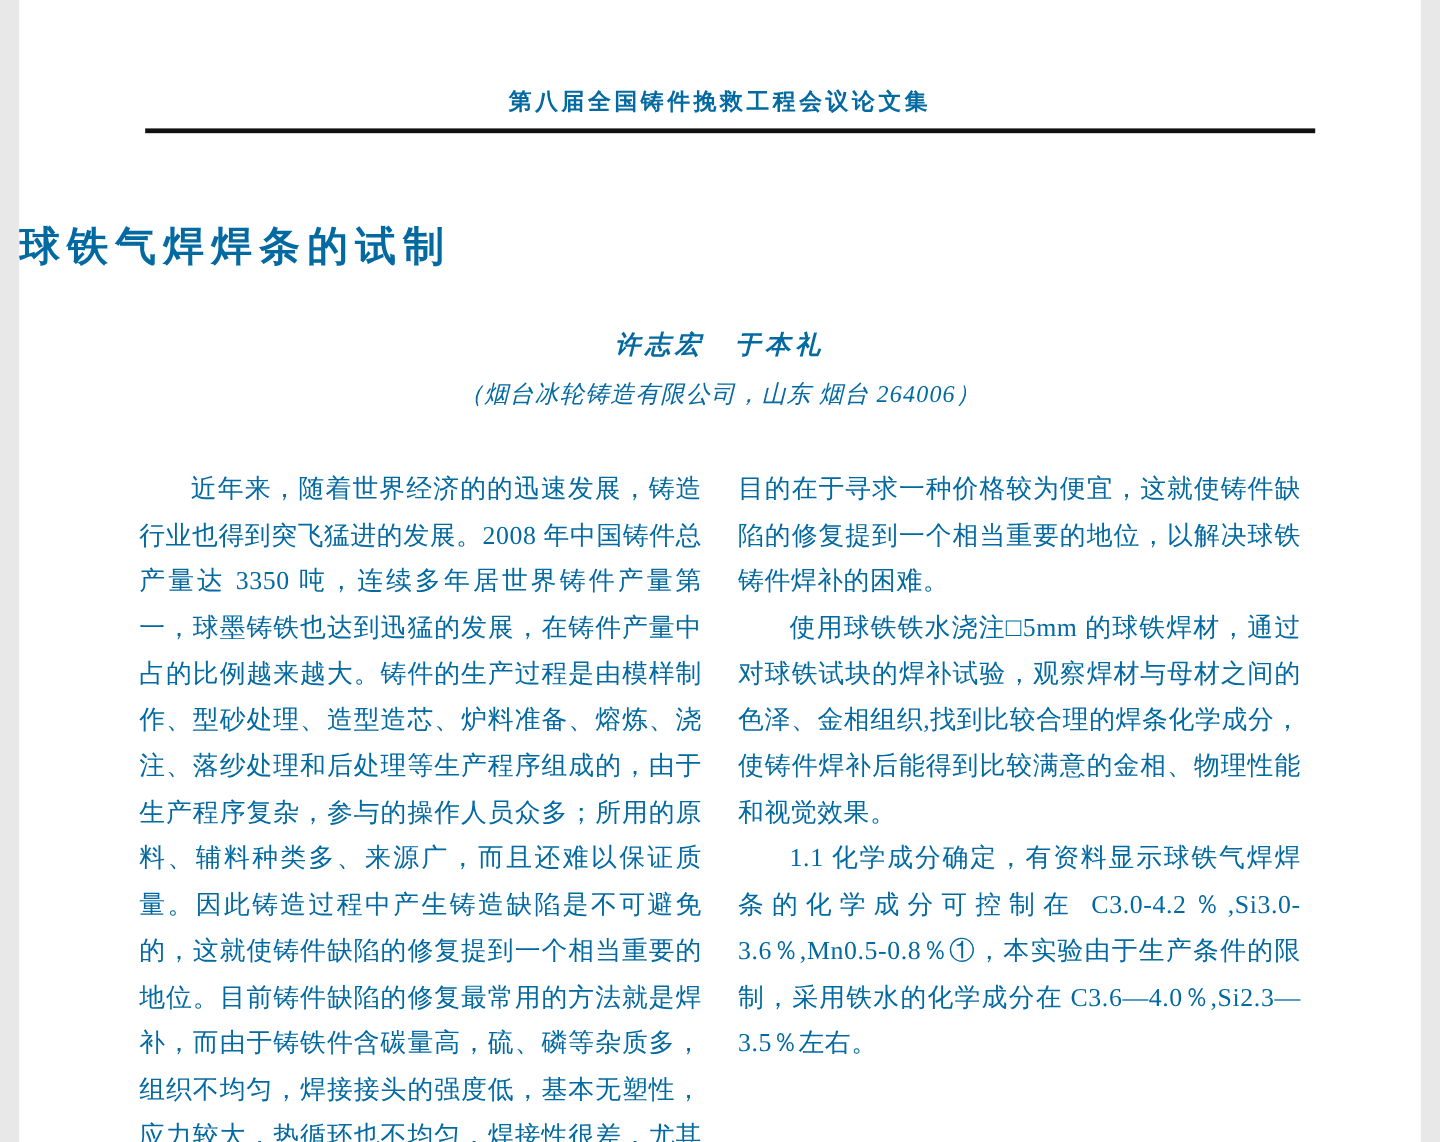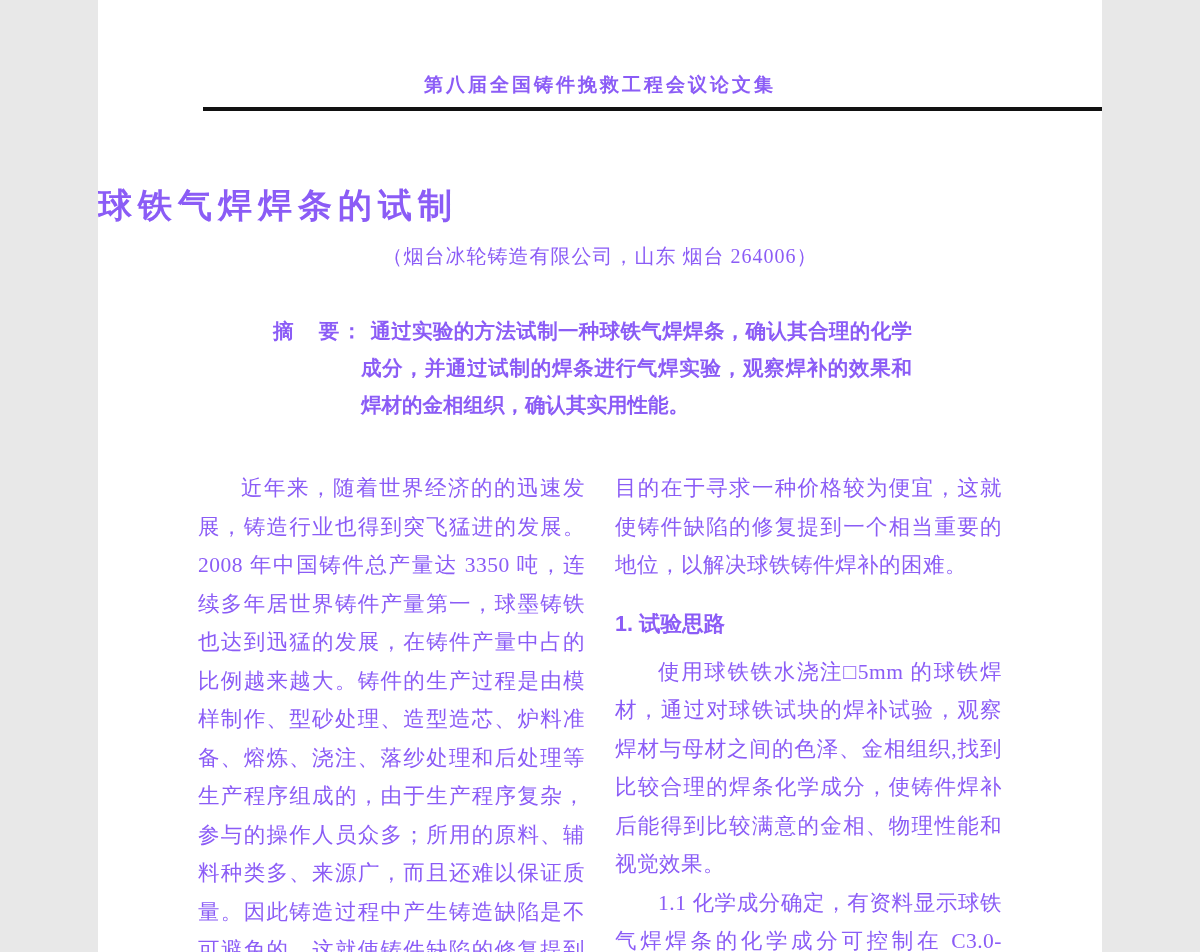--- a/index.html
+++ b/index.html
@@ -3,25 +3,25 @@
 <meta charset="utf-8">
 <style>
   * { margin: 0; padding: 0; box-sizing: border-box; }
 
   html, body {
     background: #e8e8e8;
   }
 
   .page {
     position: relative;
-    width: 1004px;
+    width: 1168px;
     height: 952px;
     margin: 0 auto;
     background: #ffffff;
-    color: #8b5cf6;
+    color: #0369a1;
     overflow: hidden;
     font-family: "Liberation Serif", "DejaVu Serif", serif;
   }
 
   
   .running-head {
     padding-top: 72px;
     text-align: center;
   }
   .running-head-text {
@@ -53,20 +53,21 @@
     font-size: 21px;
     font-style: italic;
     font-weight: bold;
     letter-spacing: 4px;
   }
 
   .affiliation {
     margin-top: 14px;
     text-align: center;
     font-size: 20px;
+    font-style: italic;
     letter-spacing: 1px;
   }
 
   
   .abstract {
     margin: 42px 190px 0 175px;
     font-family: "Liberation Sans", "DejaVu Sans", sans-serif;
     font-weight: bold;
     font-size: 20.5px;
     line-height: 37px;
@@ -114,37 +115,34 @@
 
 <div class="page">
 
   <div class="running-head">
     <div class="running-head-text">第八届全国铸件挽救工程会议论文集</div>
     <div class="header-rule"></div>
   </div>
 
   <h1 class="paper-title">球铁气焊焊条的试制</h1>
 
+  <div class="authors">许志宏　于本礼</div>
 
   <div class="affiliation">（烟台冰轮铸造有限公司，山东 烟台 264006）</div>
 
-  <div class="abstract">
-    <span class="abstract-label">摘　要：</span><span class="abstract-text">通过实验的方法试制一种球铁气焊焊条，确认其合理的化学成分，并通过试制的焊条进行气焊实验，观察焊补的效果和焊材的金相组织，确认其实用性能。</span>
-  </div>
 
   <div class="columns">
 
     <div class="col">
       <p class="para indent">近年来，随着世界经济的的迅速发展，铸造行业也得到突飞猛进的发展。2008 年中国铸件总产量达 3350 吨，连续多年居世界铸件产量第一，球墨铸铁也达到迅猛的发展，在铸件产量中占的比例越来越大。铸件的生产过程是由模样制作、型砂处理、造型造芯、炉料准备、熔炼、浇注、落纱处理和后处理等生产程序组成的，由于生产程序复杂，参与的操作人员众多；所用的原料、辅料种类多、来源广，而且还难以保证质量。因此铸造过程中产生铸造缺陷是不可避免的，这就使铸件缺陷的修复提到一个相当重要的地位。目前铸件缺陷的修复最常用的方法就是焊补，而由于铸铁件含碳量高，硫、磷等杂质多，组织不均匀，焊接接头的强度低，基本无塑性，应力较大，热循环也不均匀，焊接性很差，尤其是球墨铸铁</p>
     </div>
 
     <div class="col">
       <p class="para">目的在于寻求一种价格较为便宜，这就使铸件缺陷的修复提到一个相当重要的地位，以解决球铁铸件焊补的困难。</p>
 
-      <h2 class="section-heading">1. 试验思路</h2>
 
       <p class="para indent">使用球铁铁水浇注□5mm 的球铁焊材，通过对球铁试块的焊补试验，观察焊材与母材之间的色泽、金相组织,找到比较合理的焊条化学成分，使铸件焊补后能得到比较满意的金相、物理性能和视觉效果。</p>
 
       <p class="para indent">1.1 化学成分确定，有资料显示球铁气焊焊条的化学成分可控制在 C3.0-4.2％,Si3.0-3.6％,Mn0.5-0.8％①，本实验由于生产条件的限制，采用铁水的化学成分在 C3.6—4.0％,Si2.3—3.5％左右。</p>
     </div>
 
   </div>
 
 </div>
 

